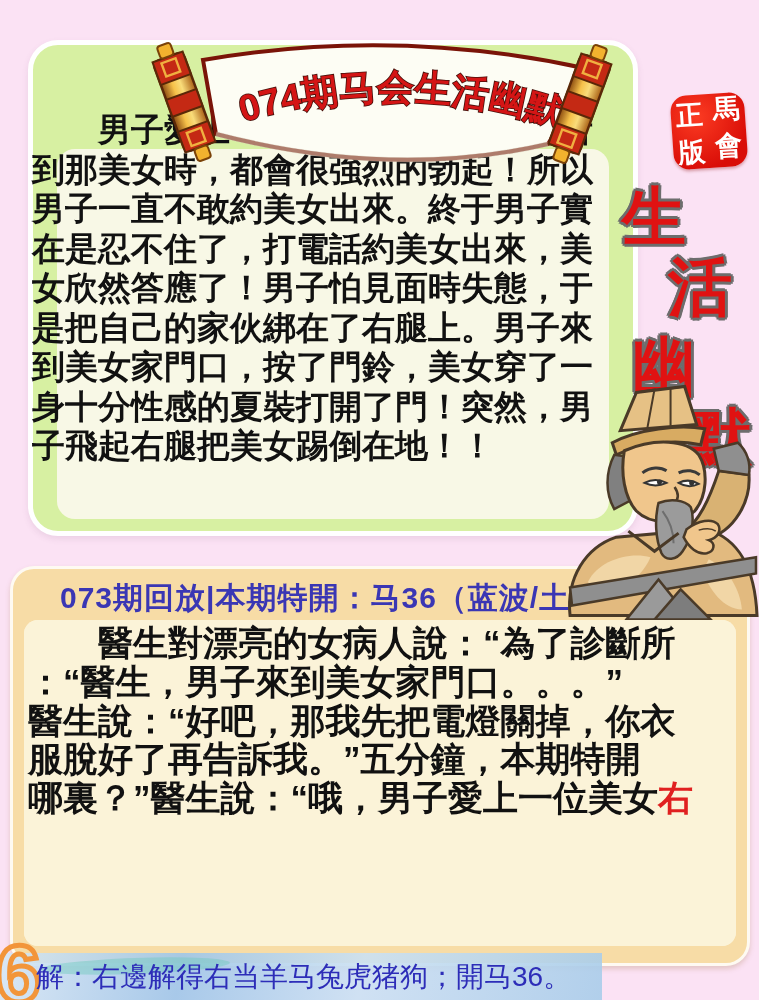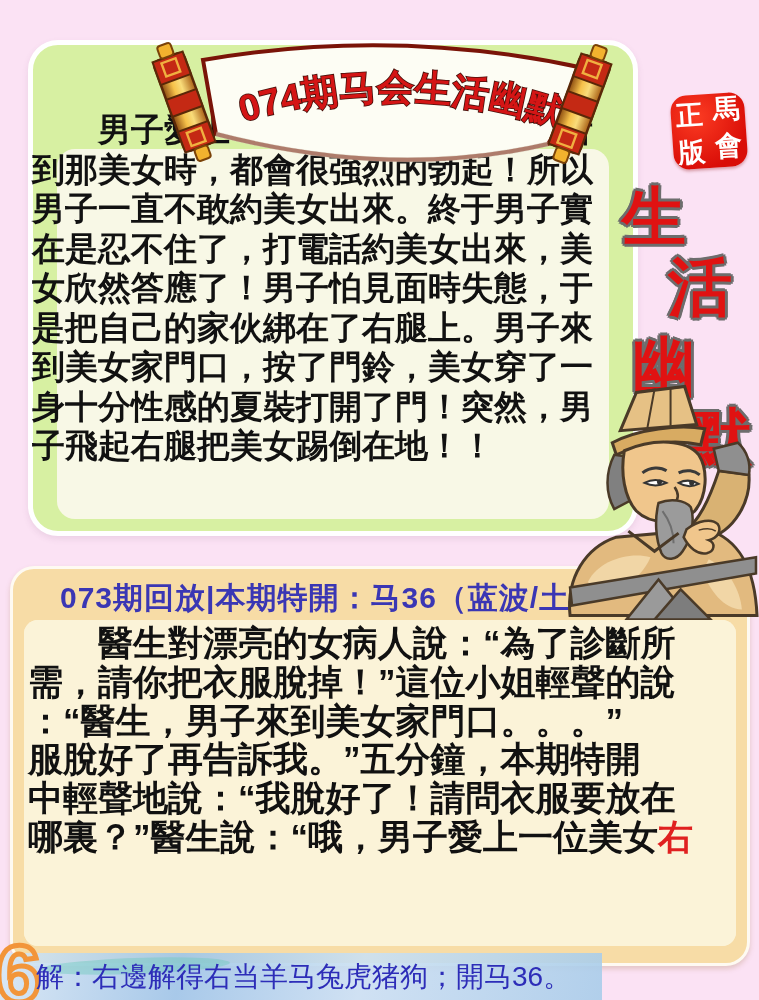--- a/index.html
+++ b/index.html
@@ -143,24 +143,23 @@
 
   <div class="panel2">
     <div class="panel2-inner" style="position:absolute;left:11px;top:51px;"></div>
   </div>
   <div class="panel2-inner"></div>
   <div class="replay-header">073期回放|本期特開：马36（蓝波/土行）</div>
 
   <div class="joke2">
     <div>
         <div class="jline">　　醫生對漂亮的女病人說：“為了診斷所</div>
-        <div class="jline">需，請你把衣服脫掉！”這位小姐輕聲的說</div>
         <div class="jline">：“醫生，男子來到美女家門口。。。”</div>
+        <div class="jline">醫生說：“好吧，那我先把電燈關掉，你衣</div>
         <div class="jline">服脫好了再告訴我。”五分鐘，本期特開</div>
-        <div class="jline">中輕聲地說：“我脫好了！請問衣服要放在</div>
       </div>
     <div class="jline"><span>哪裏？”醫生說：“哦，男子愛上一位美女</span><span class="red">右</span></div>
   </div>
 
   <svg class="man-svg" viewBox="0 0 200 238">
 
     <g>
       <path d="M12,234 C8,196 28,166 58,156 L148,148 C180,158 196,186 198,234 Z" fill="#e2ba7f" stroke="#4a3a28" stroke-width="3"></path>
       <path d="M30,200 C40,180 70,170 92,176 C82,200 55,214 33,214 Z" fill="#f1d6a6"></path>
       <path d="M150,178 C170,188 181,208 183,228 C165,228 150,208 144,190 Z" fill="#f1d6a6"></path>

